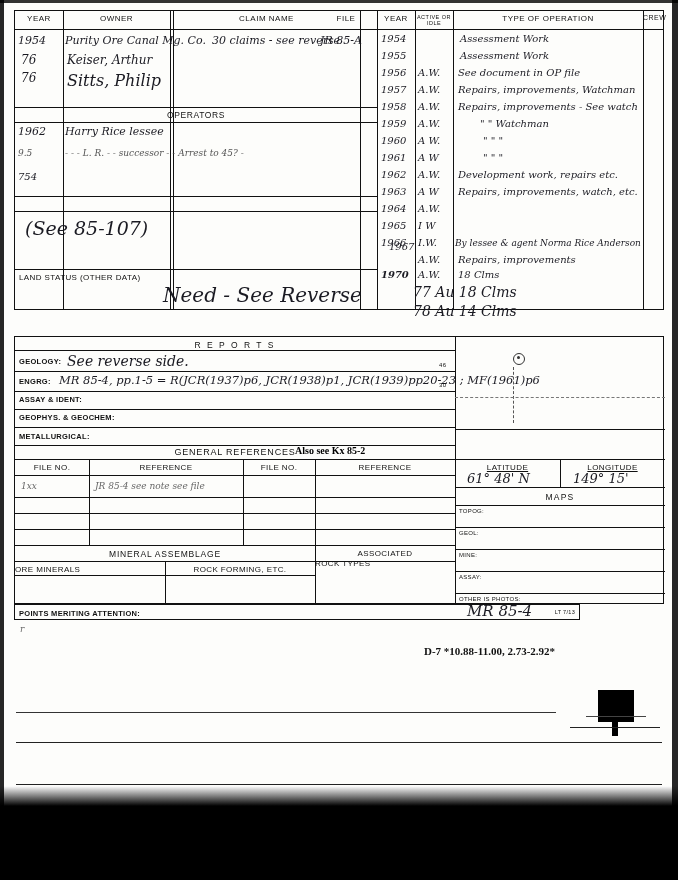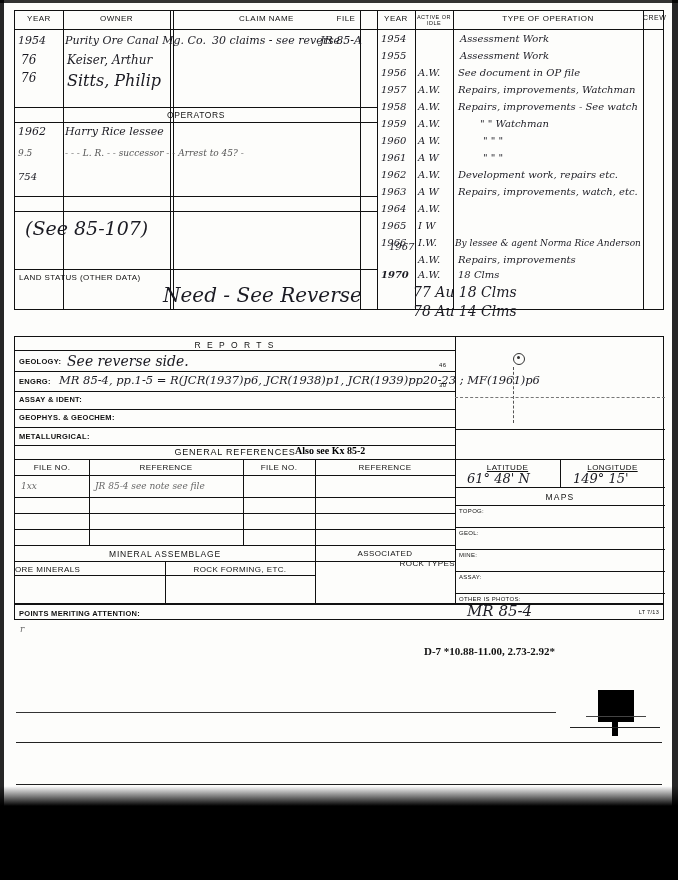--- a/index.html
+++ b/index.html
@@ -230,21 +230,21 @@
     <div style="position:absolute;left:0;width:440px;top:208px;border-top:1px solid #111;"></div>
     <div class="abs hd" style="left:0;width:300px;top:212px;letter-spacing:.8px;">MINERAL  ASSEMBLAGE</div>
     <div style="position:absolute;left:0;width:440px;top:224px;border-top:1px solid #111;"></div>
     <div class="abs hd2" style="left:0;width:150px;top:228px;text-align:left;">ORE MINERALS</div>
     <div class="abs hd2" style="left:150px;width:150px;top:228px;text-align:center;">ROCK FORMING, ETC.</div>
     <div style="position:absolute;left:0;width:300px;top:238px;border-top:1px solid #111;"></div>
     <div style="position:absolute;left:150px;top:224px;height:44px;border-left:1px solid #111;"></div>
     <div style="position:absolute;left:300px;top:208px;height:60px;border-left:1px solid #111;"></div>
 
     <div class="abs hd2" style="left:300px;width:140px;top:212px;text-align:center;">ASSOCIATED</div>
-    <div class="abs hd2" style="left:300px;width:140px;top:222px;text-align:right;">ROCK TYPES</div>
+    <div class="abs hd2" style="left:300px;width:140px;top:222px;text-align:left;">ROCK TYPES</div>
 
     <div style="position:absolute;left:440px;width:210px;top:92px;border-top:1px solid #111;"></div>
     <div style="position:absolute;left:440px;width:210px;top:122px;border-top:1px solid #111;"></div>
     <div style="position:absolute;left:440px;width:210px;top:150px;border-top:1px solid #111;"></div>
     <div style="position:absolute;left:440px;width:210px;top:168px;border-top:1px solid #111;"></div>
     <div style="position:absolute;left:440px;width:210px;top:190px;border-top:1px solid #111;"></div>
     <div style="position:absolute;left:440px;width:210px;top:212px;border-top:1px solid #111;"></div>
     <div style="position:absolute;left:440px;width:210px;top:234px;border-top:1px solid #111;"></div>
     <div style="position:absolute;left:440px;width:210px;top:256px;border-top:1px solid #111;"></div>
     <div style="position:absolute;left:545px;top:122px;height:28px;border-left:1px solid #111;"></div>
@@ -262,21 +262,21 @@
     <div class="lbl2" style="left:444px;top:237px;font-size:6px;">ASSAY:</div>
     <div class="lbl2" style="left:444px;top:259px;font-size:6px;">OTHER IS PHOTOS:</div>
     <div class="hw" style="position:absolute;left:452px;top:265px;font-size:15px;">MR 85-4</div>
 
     <div style="position:absolute;left:498px;top:16px;width:10px;height:10px;border:1px solid #333;border-radius:50%;"></div>
     <div style="position:absolute;left:502px;top:19px;width:3px;height:3px;background:#333;border-radius:50%;"></div>
     <div style="position:absolute;left:498px;top:30px;height:56px;border-left:1px dashed #555;"></div>
     <div style="position:absolute;left:440px;top:60px;width:210px;border-top:1px dashed #777;"></div>
   </div>
 
-  <div class="abs bx" style="left:14px;top:604px;width:650px;height:16px;">
+  <div class="abs bx" style="left:14px;top:604px;width:566px;height:16px;">
     <div class="lbl" style="left:4px;top:4px;">POINTS MERITING ATTENTION:</div>
     <div class="lbl2" style="right:4px;top:4px;font-size:5.5px;">LT 7/13</div>
   </div>
   <div class="hw hwxs" style="position:absolute;left:20px;top:624px;color:#666;">r</div>
 
   <div class="footer-txt" style="left:424px;top:645px;">D-7 *10.88-11.00, 2.73-2.92*</div>
 
   <div class="blackblob" style="left:598px;top:690px;width:36px;height:32px;"></div>
   <div class="blackblob" style="left:612px;top:720px;width:6px;height:16px;"></div>
   <div style="position:absolute;left:570px;top:727px;width:90px;height:0;border-top:1px solid #222;"></div>

